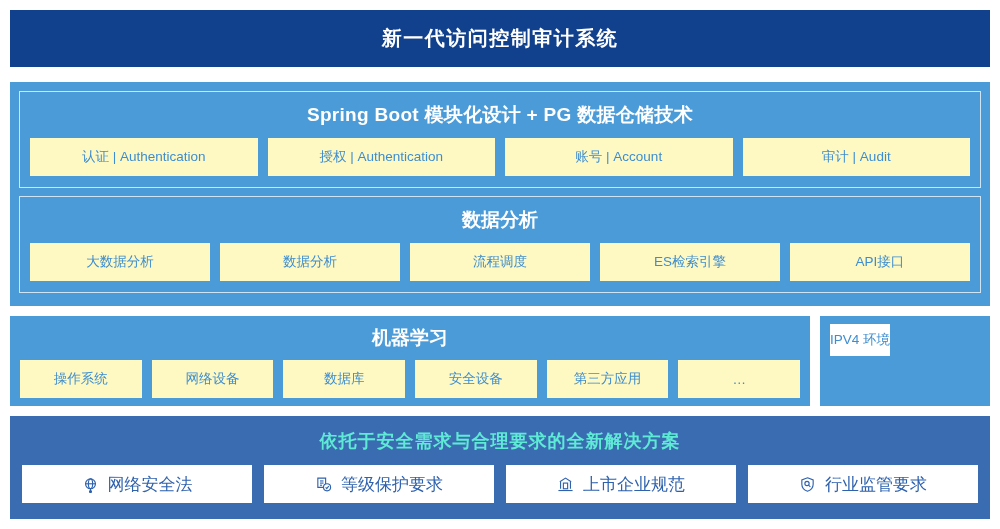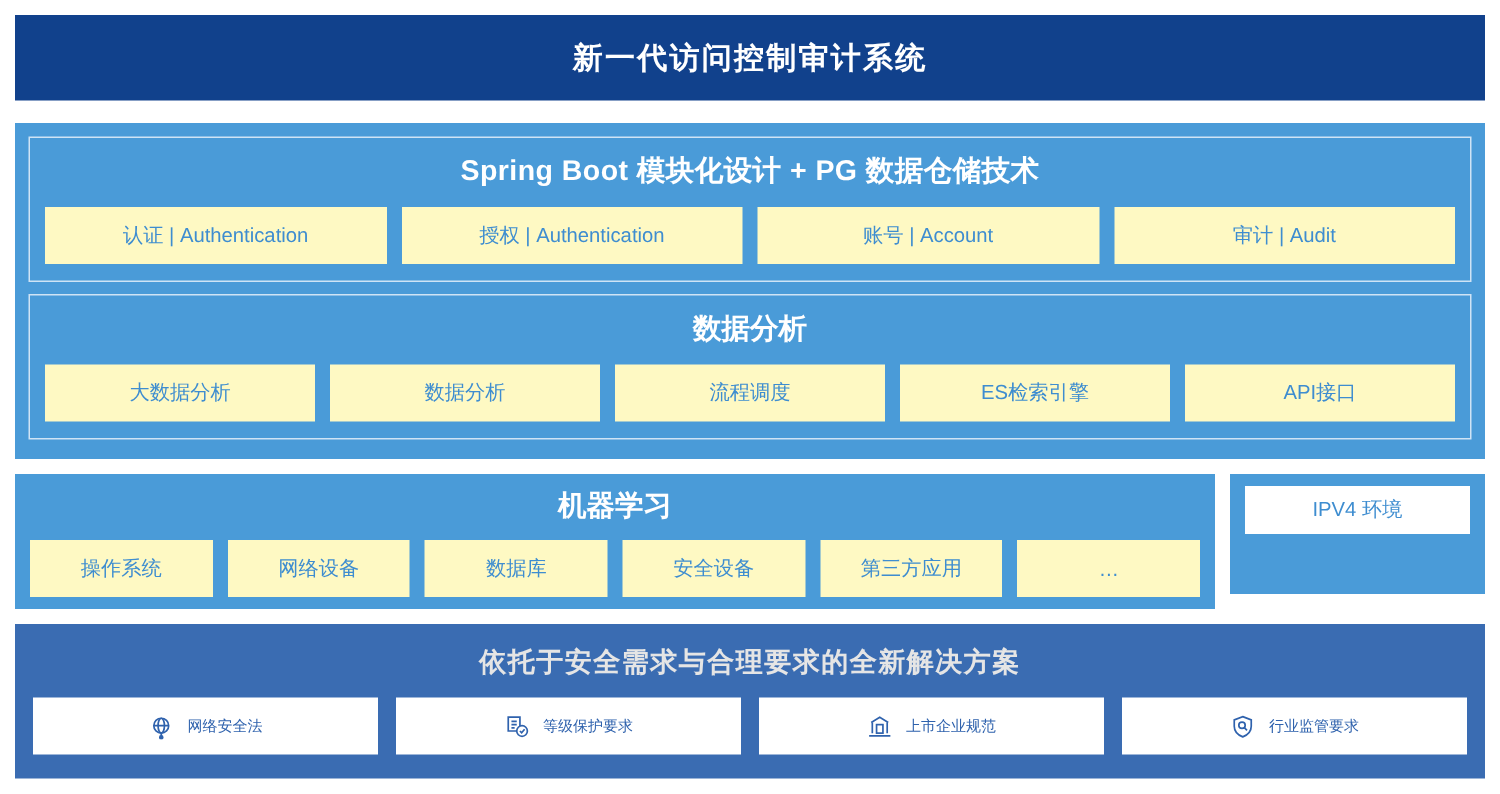--- a/index.html
+++ b/index.html
@@ -67,50 +67,50 @@
     width: 980px; height: 90px;
     display: flex; gap: 10px;
   }
   .collect-main {
     width: 800px; height: 90px;
     background: #4a9bd8;
     padding: 8px 10px 10px 10px;
   }
   .collect-main .subpanel-title { margin-bottom: 8px; font-size: 19px; }
   .collect-side {
-    width: 170px; height: 80px;
+    width: 170px; height: 90px;
     background: #4a9bd8;
     padding: 8px 10px;
-    display: flex; flex-direction: column; justify-content: space-between;
+    display: flex; flex-direction: row; justify-content: space-between;
   }
   .side-chip {
     background: #ffffff;
     height: 32px;
     display: flex; align-items: center; justify-content: center;
     color: #3e8dd0;
     font-size: 13.5px;
   }
 
   
   .solution {
     position: absolute; left: 10px; top: 416px;
     width: 980px; height: 103px;
     background: #3a6cb2;
     padding: 10px 12px 12px 12px;
   }
   .solution-title {
-    text-align: center; color: #e5e5e5;
+    text-align: center; color: #5eead4;
     font-size: 18px; font-weight: bold; letter-spacing: 1px;
     line-height: 30px; margin-bottom: 9px;
   }
   .sol-row { display: flex; gap: 12px; }
   .sol-chip {
     flex: 1 1 0; background: #ffffff; height: 38px;
     display: flex; align-items: center; justify-content: center;
-    gap: 9px; color: #2f62ad; font-size: 10px;
+    gap: 9px; color: #2f62ad; font-size: 17px;
   }
   .sol-chip svg { display: block; }
   .ico { width: 17px; height: 17px; flex: none; }
 </style>
 </head>
 <body>
 
 <div class="page">
 
   <div class="header">

